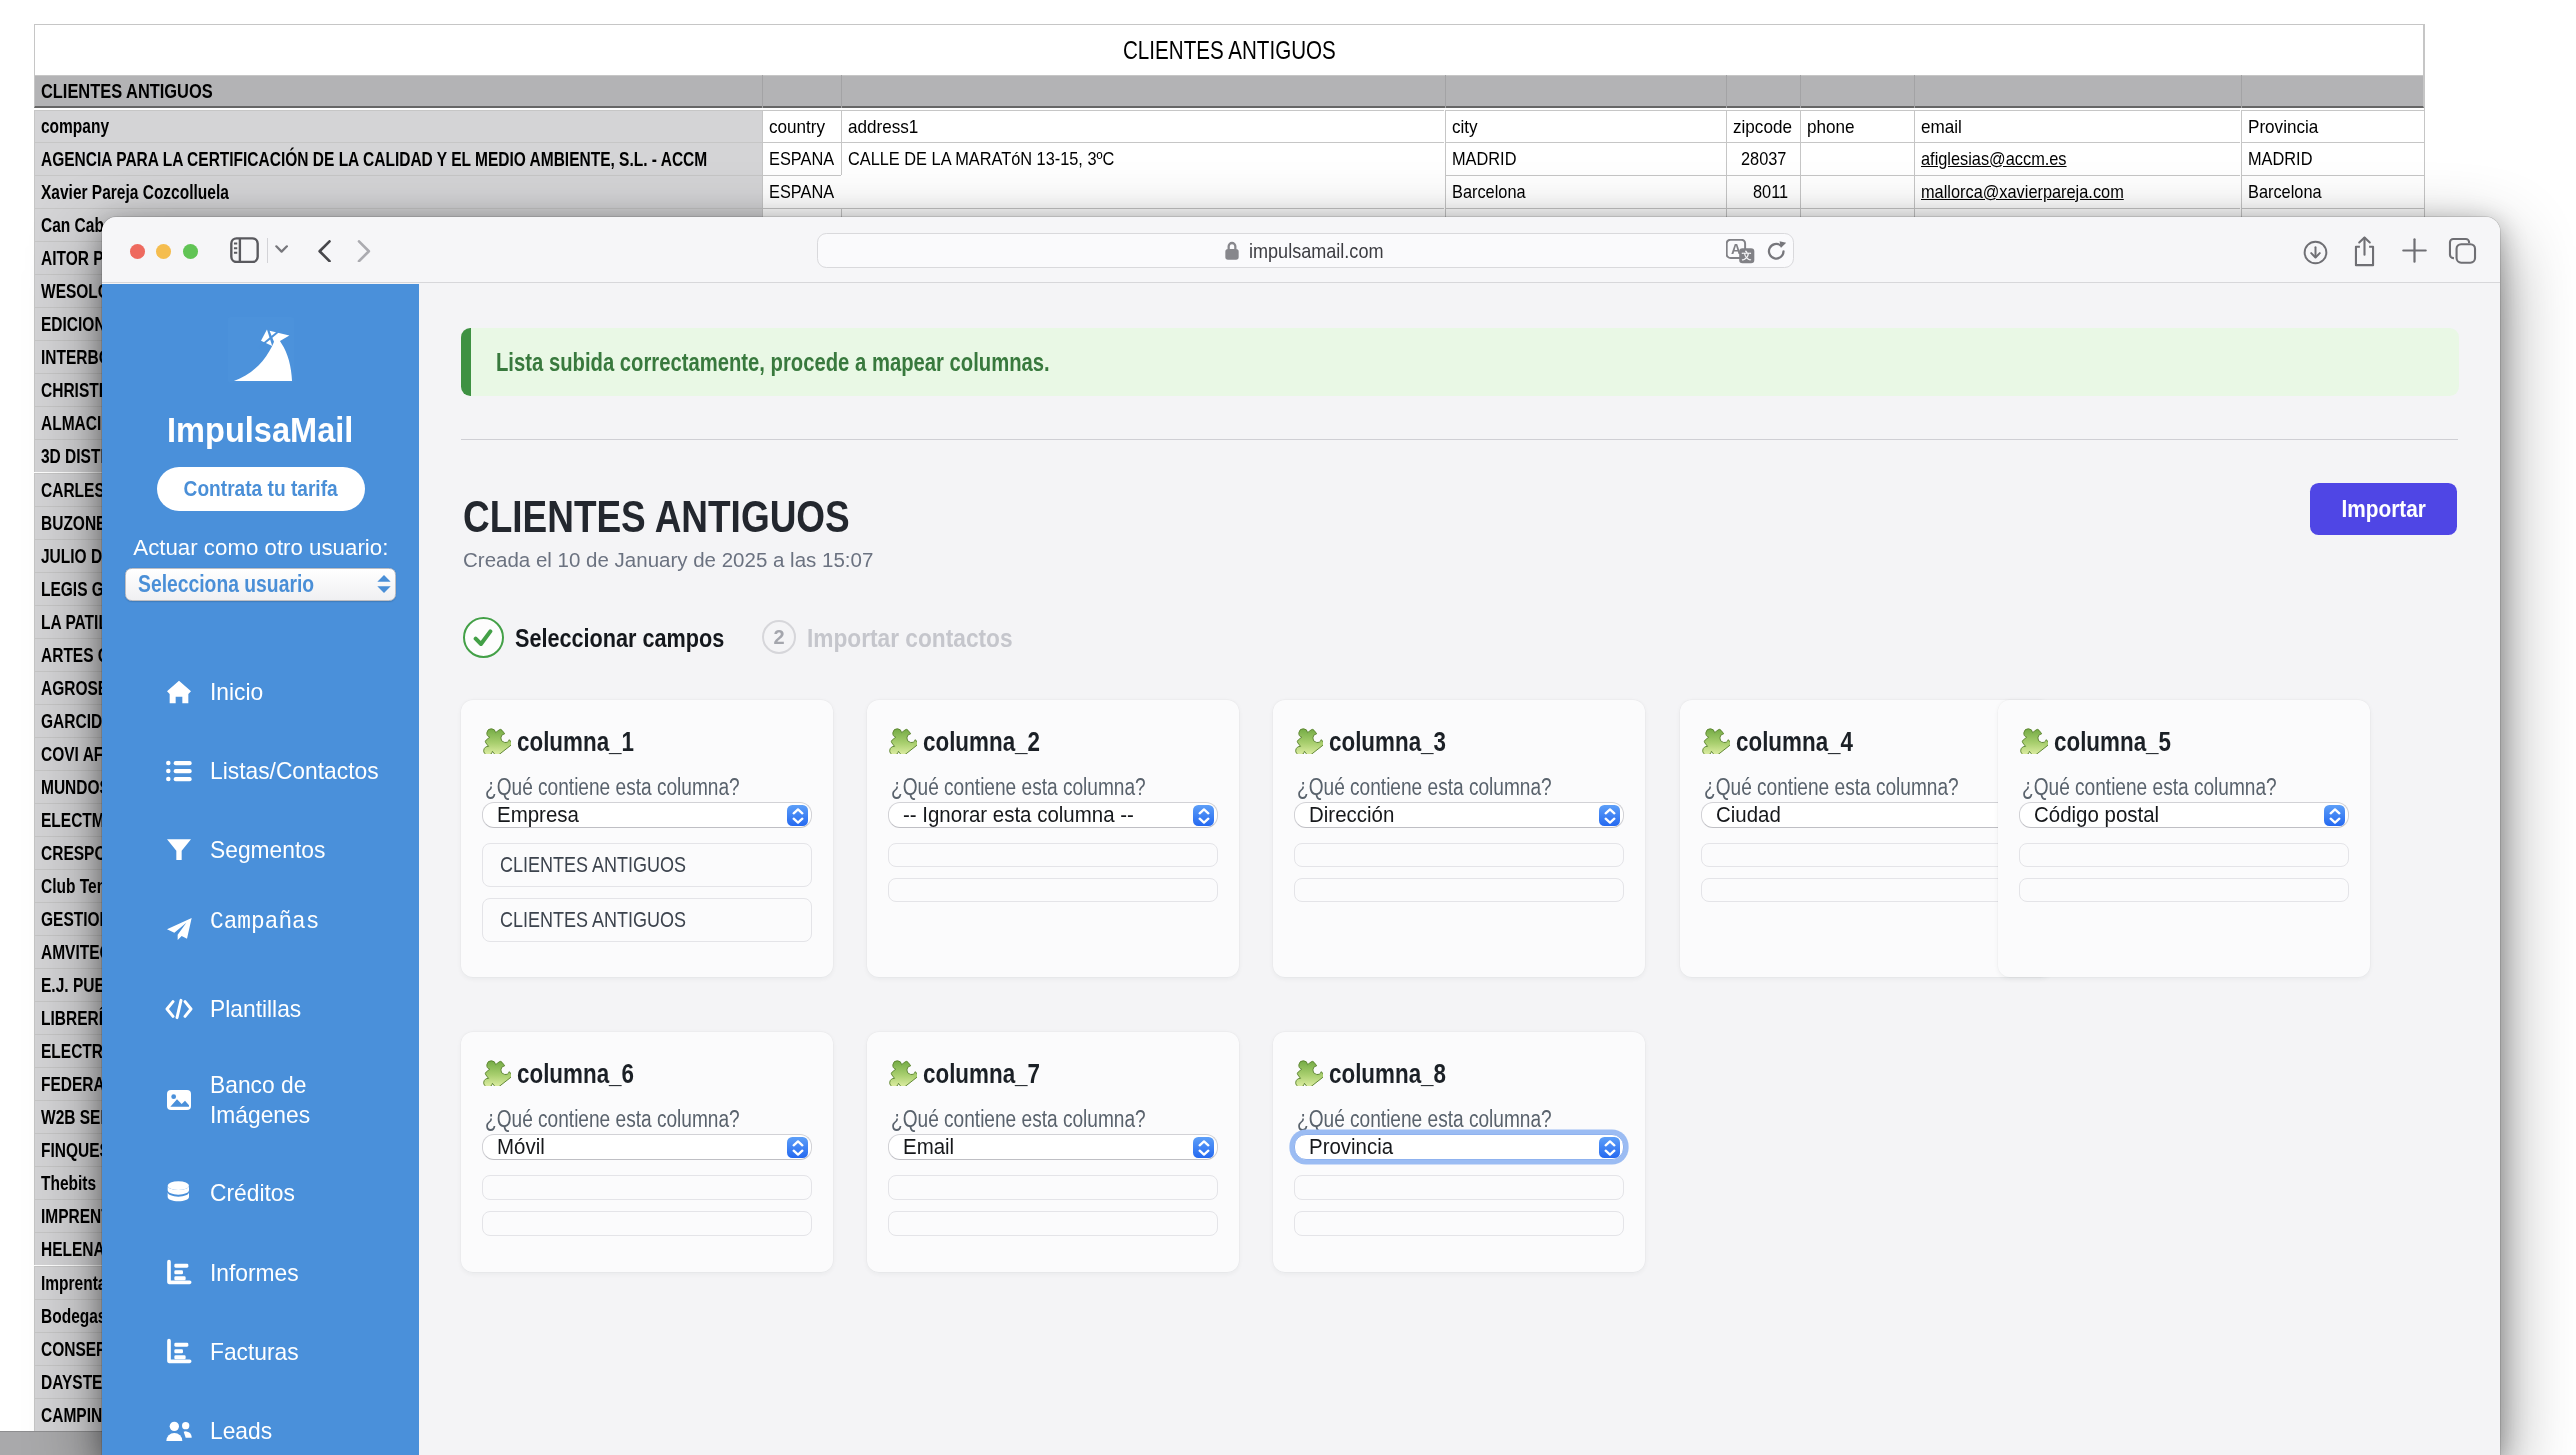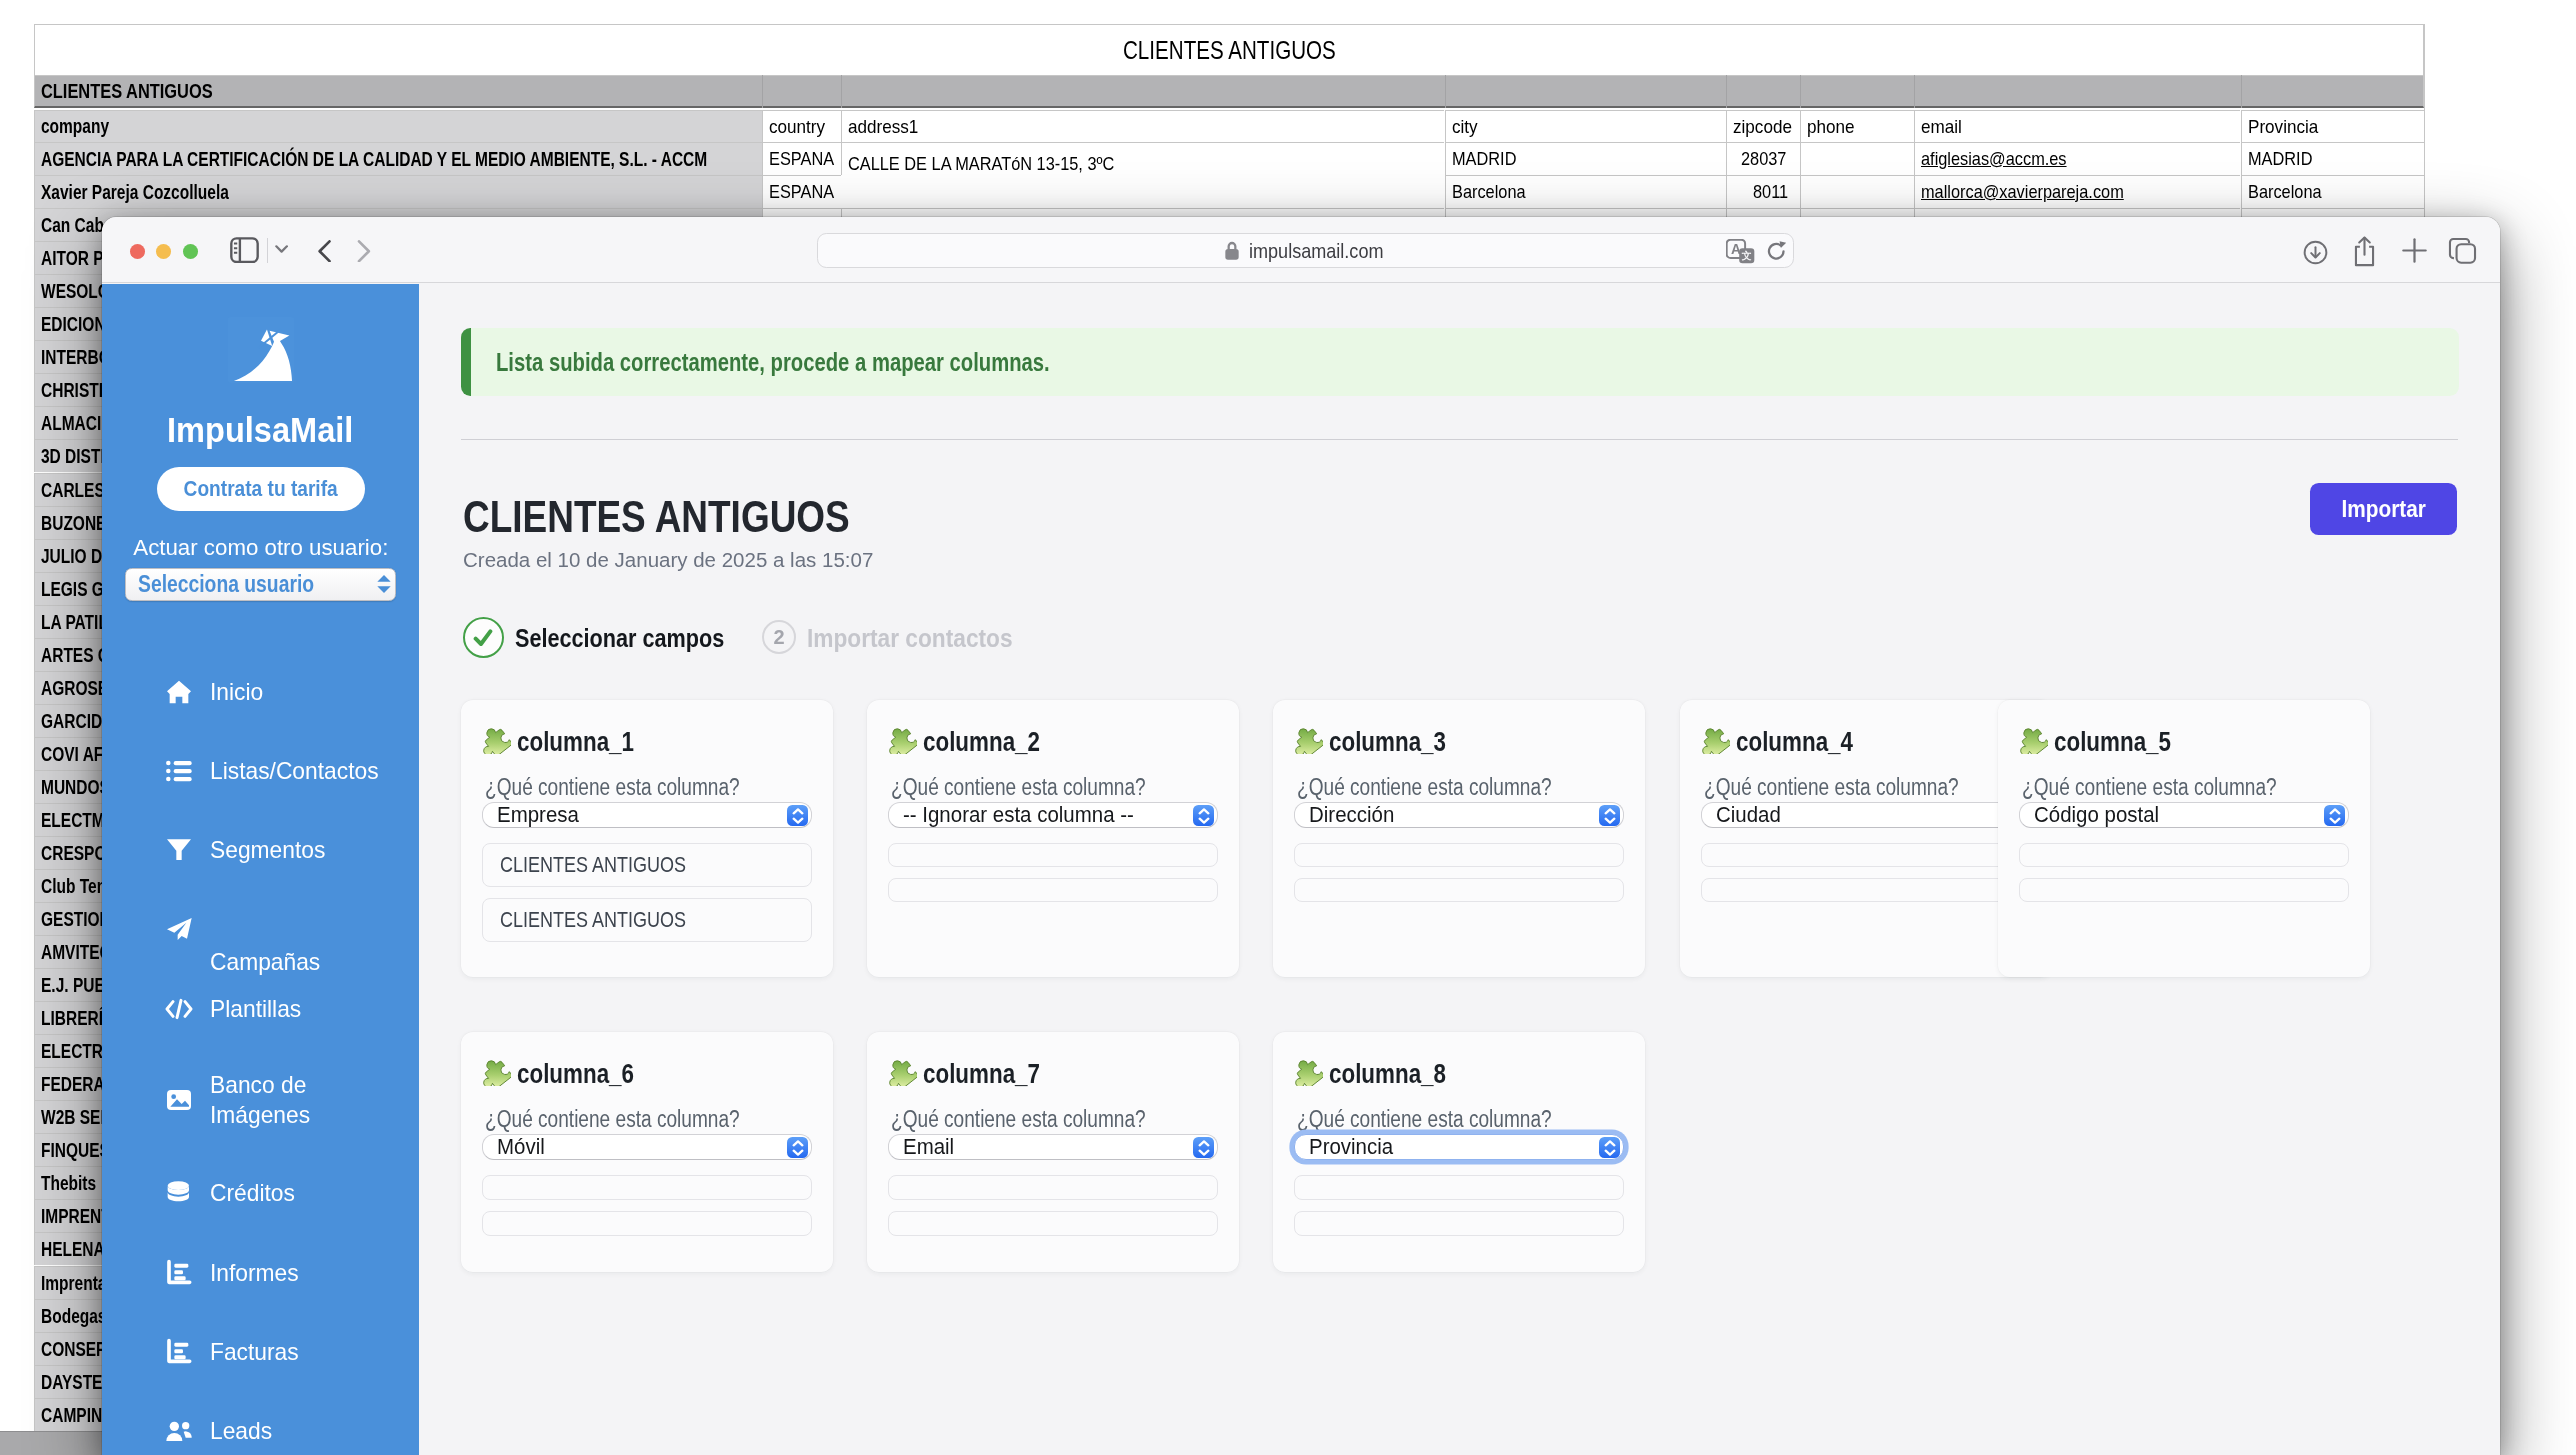--- a/index.html
+++ b/index.html
@@ -74,21 +74,21 @@
 <div class="tcell" style="left:2241px;top:110px;width:183px;height:32px;">
       <span class="sx" style="transform:scaleX(0.9)">Provincia</span>
     </div>
 <div class="abs" style="left:2424px;top:24px;width:1.3px;height:118px;background:#c6c6c6"></div>
 <div class="tcell gray" style="left:34px;top:142px;width:728px;height:33px;">
       <span class="sx" style="transform:scaleX(0.775)">AGENCIA PARA LA CERTIFICACIÓN DE LA CALIDAD Y EL MEDIO AMBIENTE, S.L. - ACCM</span>
     </div>
 <div class="tcell" style="left:762px;top:142px;width:79px;height:33px;">
       <span class="sx" style="transform:scaleX(0.86)">ESPANA</span>
     </div>
-<div class="tcell" style="left:841px;top:142px;width:603px;height:33px;align-items:flex-end;">
+<div class="tcell" style="left:841px;top:142px;width:603px;height:33px;">
       <span class="sx" style="transform:scaleX(0.86)">CALLE DE LA MARATóN 13-15, 3ºC</span>
     </div>
 <div class="tcell" style="left:1445px;top:142px;width:282px;height:33px;">
       <span class="sx" style="transform:scaleX(0.86)">MADRID</span>
     </div>
 <div class="tcell" style="left:1726px;top:142px;width:74px;height:33px;justify-content:flex-end;">
       <span class="sx" style="transform:scaleX(0.86)">28037</span>
     </div>
 <div class="tcell" style="left:1800px;top:142px;width:114px;height:33px;">
       <span class="sx" style="transform:scaleX(0.86)"></span>
@@ -347,21 +347,21 @@
         <rect x="13" y="30" width="27" height="6.5" rx="3" fill="#fff"></rect>
       </svg>
       <div class="navtx abs" style="left:108px;top:473px;line-height:28px;text-align:center;"><span class="sx" style="transform:scaleX(0.95)">Listas/Contactos</span></div>
 <svg class="abs" style="left:63px;top:552px" width="28" height="28" viewBox="0 0 42 42">
         <path d="M3,5 L39,5 L25,22 L25,36 L17,36 L17,22 Z" fill="#fff"></path>
       </svg>
       <div class="navtx abs" style="left:108px;top:552px;line-height:28px;"><span class="sx" style="transform:scaleX(0.95)">Segmentos</span></div>
 <svg class="abs" style="left:63px;top:632px" width="28" height="28" viewBox="0 0 42 42">
         <path d="M40,3 L3,20 L14,25 L32,10 L19,28 L19,36 L25,30 L33,34 Z" fill="#fff"></path>
       </svg>
-      <div class="navtx abs" style="left:108px;top:664px;line-height:28px;"><span class="sx" style="transform:scaleX(0.95)">Campañas</span></div>
+      <div class="navtx abs" style="left:108px;top:624px;line-height:28px;font-family:Liberation Mono, monospace;"><span class="sx" style="transform:scaleX(0.95)">Campañas</span></div>
 <svg class="abs" style="left:63px;top:711px" width="28" height="28" viewBox="0 0 42 42">
         <polyline points="12,10 3,21 12,32" fill="none" stroke="#fff" stroke-width="4.4" stroke-linecap="round" stroke-linejoin="round"></polyline>
         <polyline points="30,10 39,21 30,32" fill="none" stroke="#fff" stroke-width="4.4" stroke-linecap="round" stroke-linejoin="round"></polyline>
         <line x1="24" y1="8" x2="18" y2="34" stroke="#fff" stroke-width="4.4" stroke-linecap="round"></line>
       </svg>
       <div class="navtx abs" style="left:108px;top:711px;line-height:28px;"><span class="sx" style="transform:scaleX(0.95)">Plantillas</span></div>
 <svg class="abs" style="left:63px;top:802px" width="28" height="28" viewBox="0 0 42 42">
         <rect x="3" y="6" width="36" height="30" rx="6" fill="#fff"></rect>
         <circle cx="13" cy="16" r="3.6" fill="#4a90da"></circle>
         <path d="M8,31 L18,20 L25,27 L30,22 L36,29 L36,31 Z" fill="#4a90da"></path>

